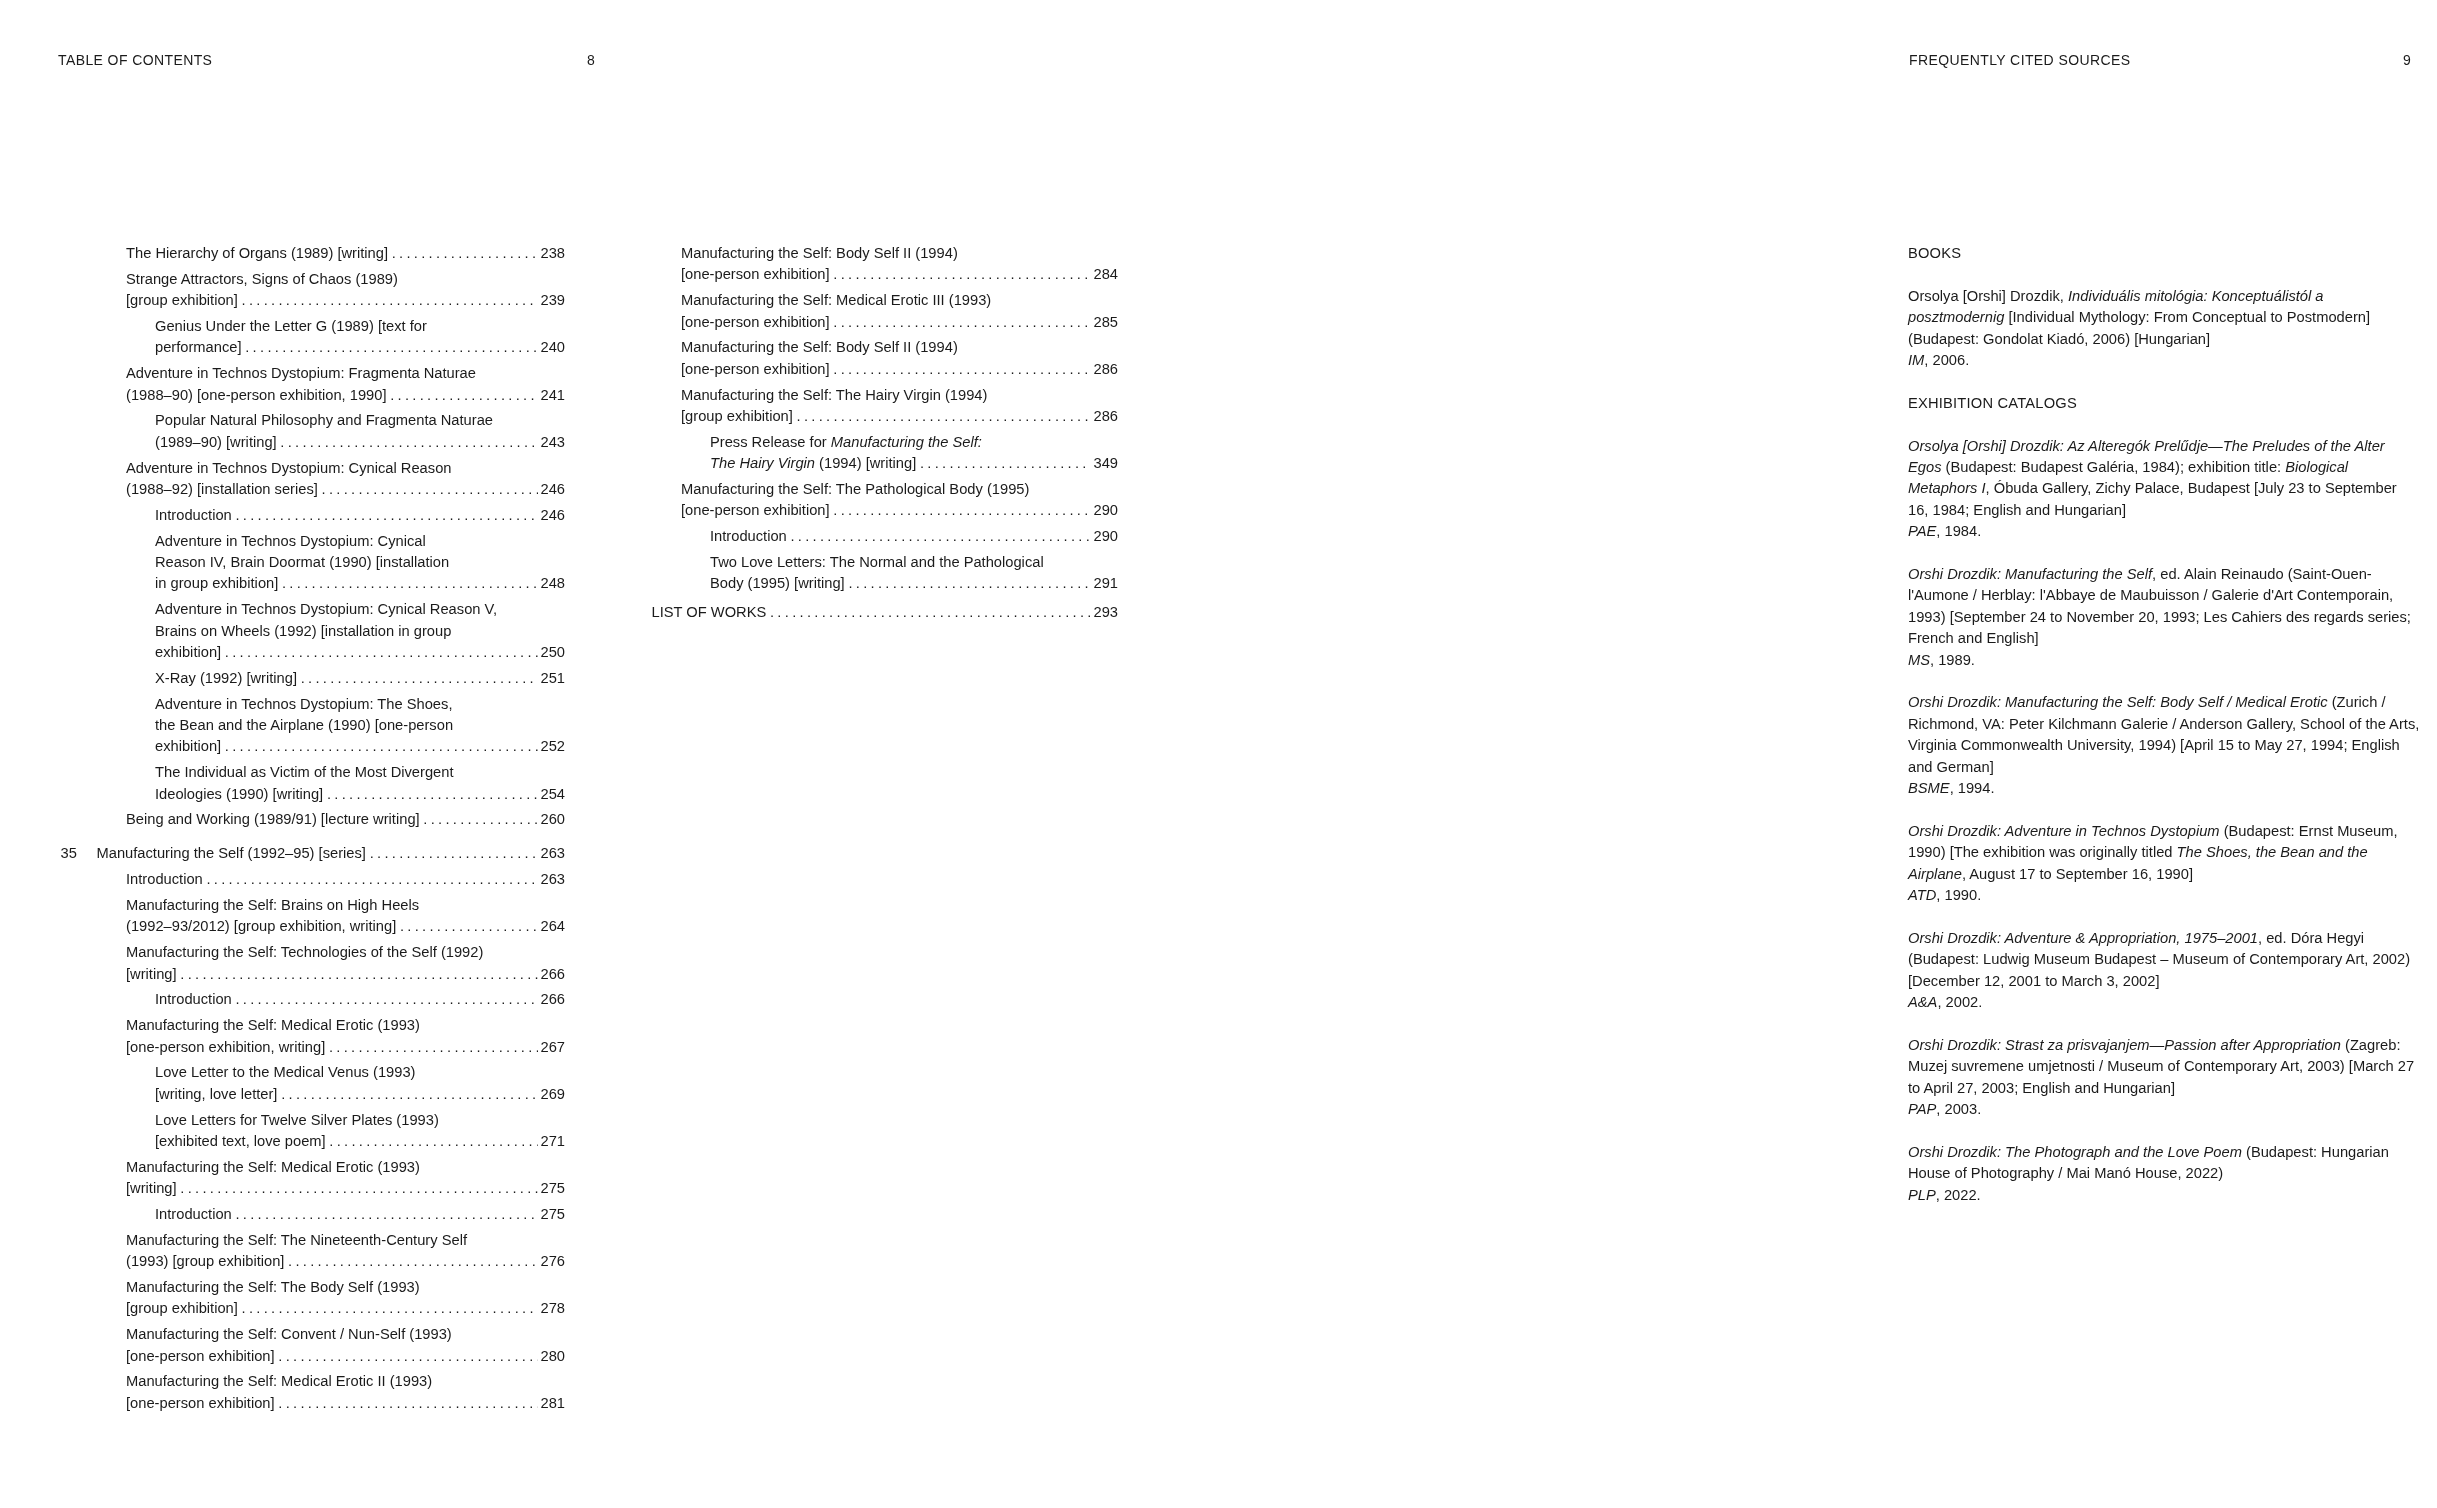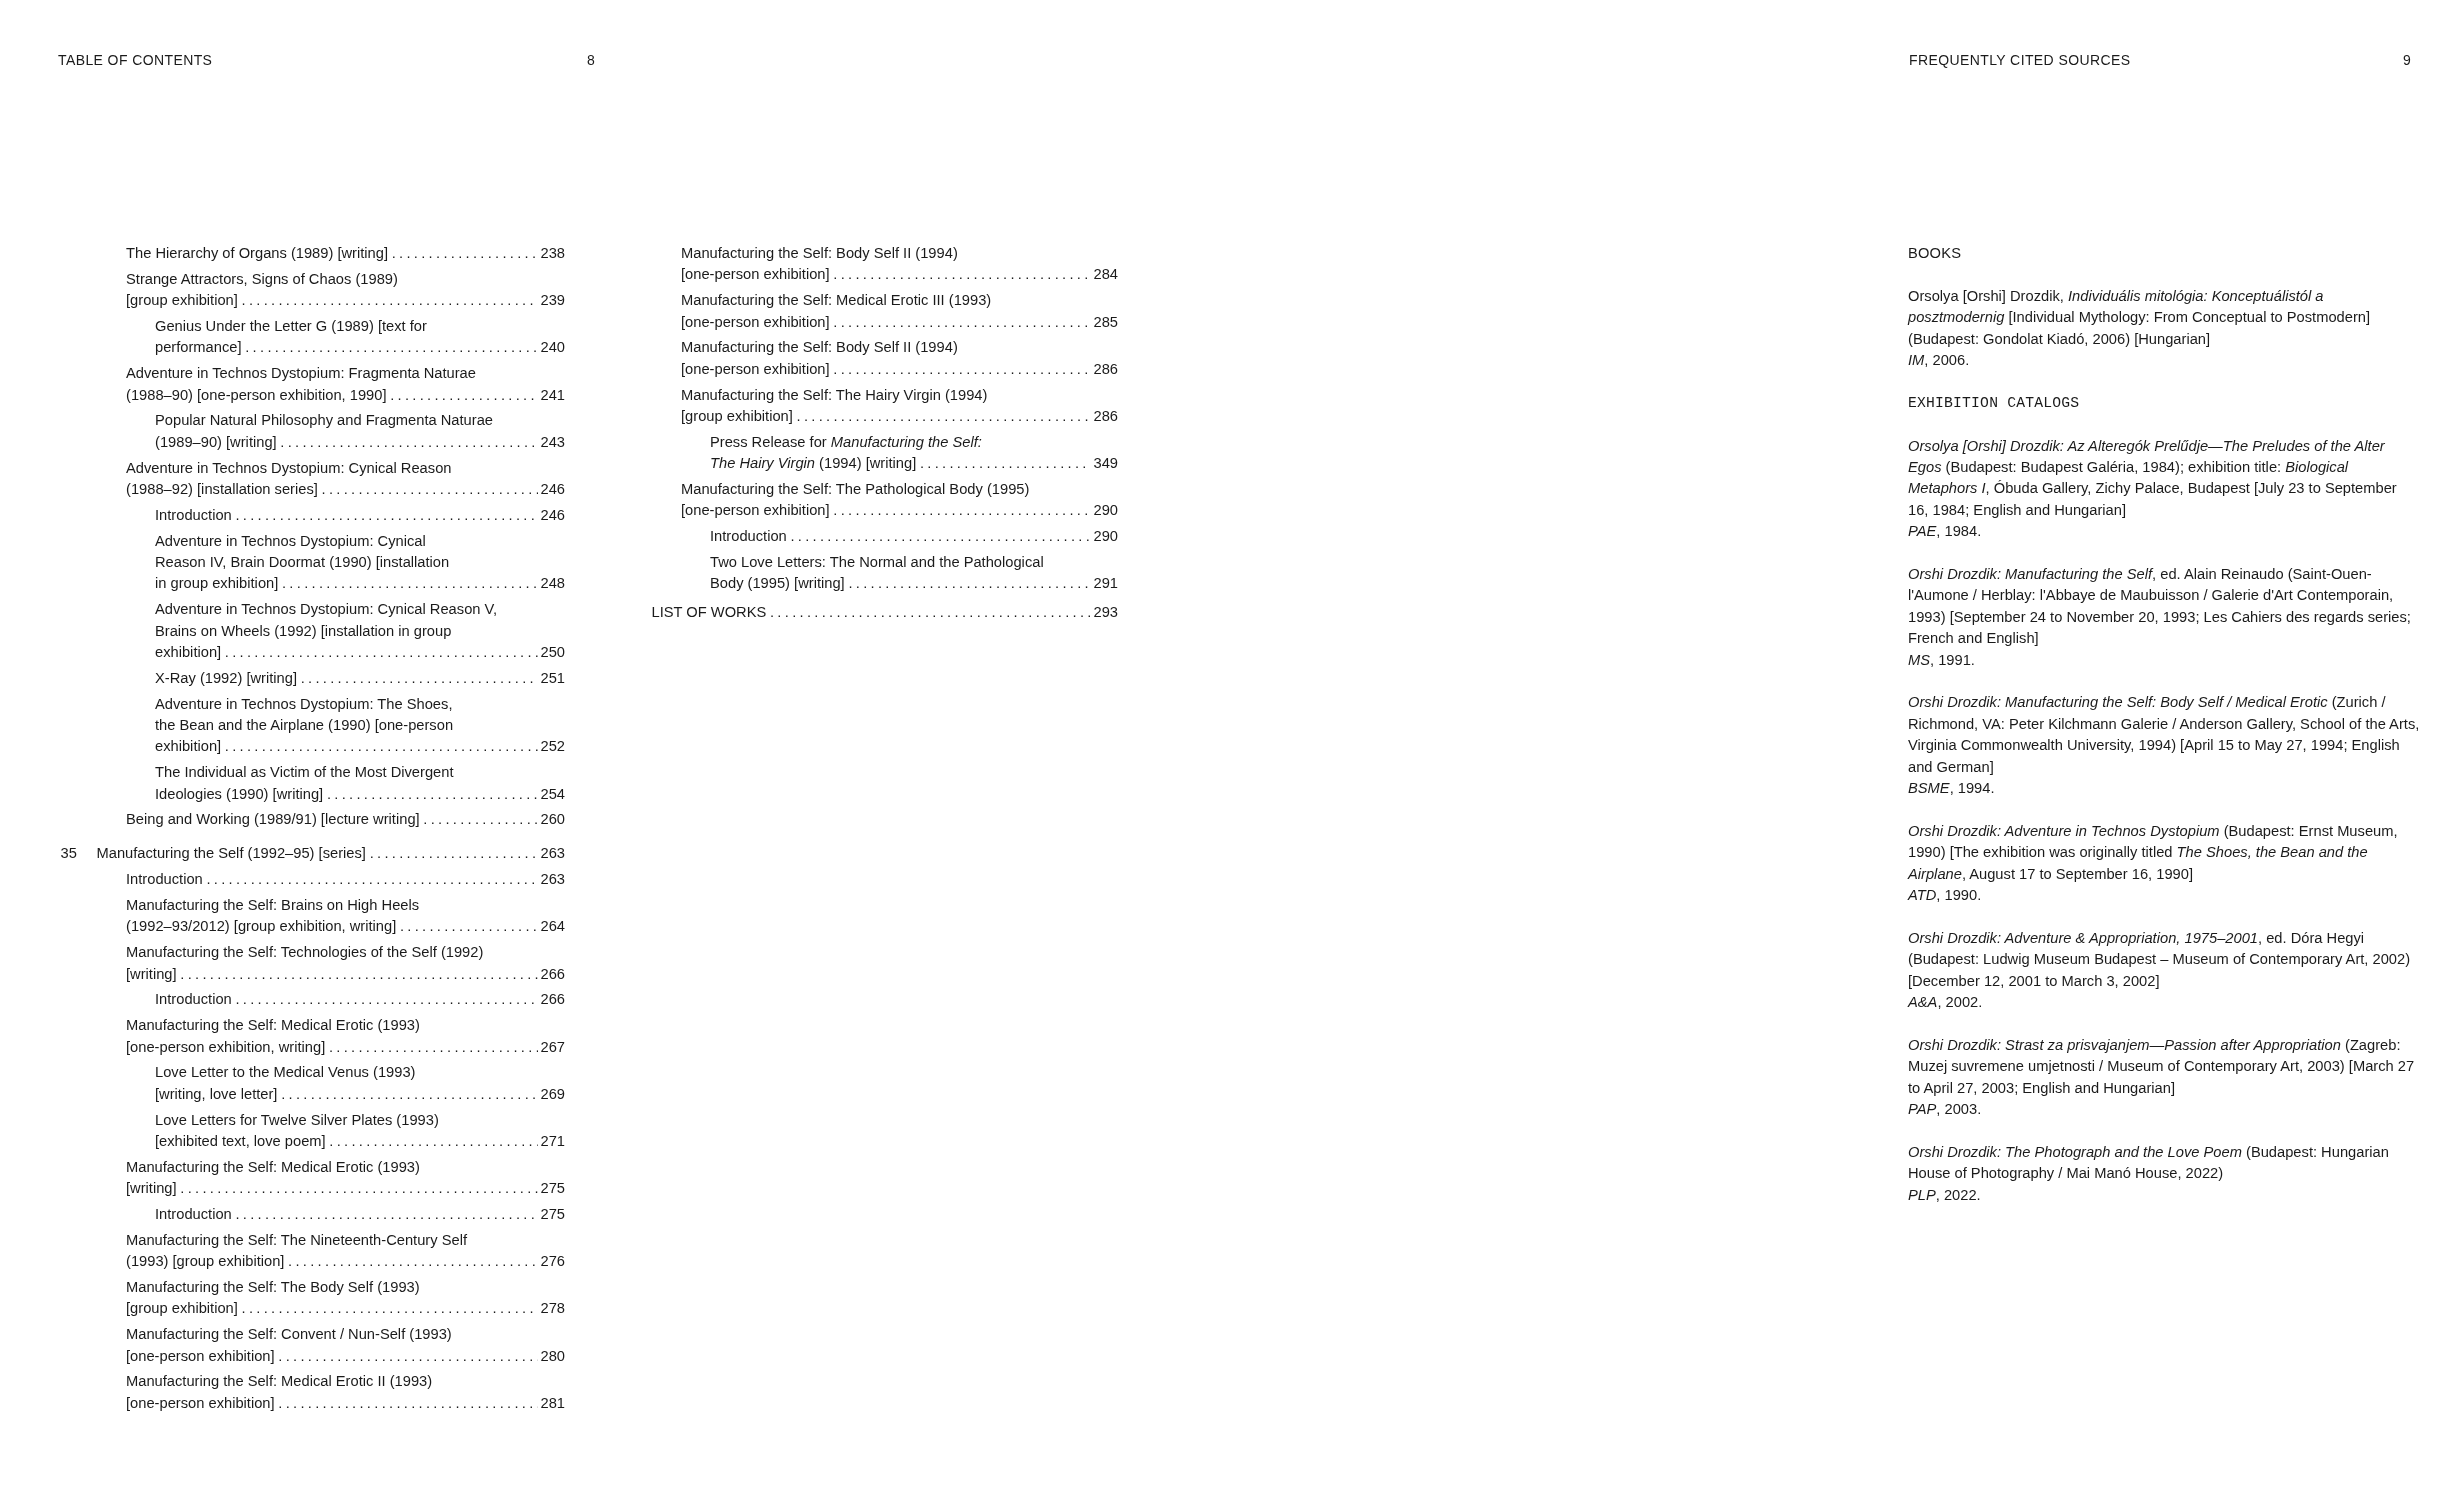--- a/index.html
+++ b/index.html
@@ -52,21 +52,21 @@
     letter-spacing: 3.3px;
   }
   .pg { white-space: nowrap; }
   .num { position: absolute; left: -36px; top: 0; line-height: 21.4px; }
 
   .srchead {
     line-height: 21.4px;
     margin: 0 0 21.4px 0;
     letter-spacing: 0.2px;
   }
-  .srchead.gap-top { margin-top: 14px; font-family: Liberation Mono, monospace; }
+  .srchead.gap-top { margin-top: 14px; }
   .cite { margin-bottom: 21.4px; }
   .cite .body, .cite .abbr { line-height: 21.4px; }
   em { font-style: italic; }
 </style>
 </head>
 <body>
 
 <span class="runhead" style="left:58px">TABLE OF CONTENTS</span>
 <span class="runhead" style="left:587px">8</span>
 <span class="runhead" style="left:1909px">FREQUENTLY CITED SOURCES</span>
@@ -364,21 +364,21 @@
       <div class="body"><span>Orsolya [Orshi] Drozdik, </span><em>Individuális mitológia: Konceptuálistól a posztmodernig</em><span> [Individual Mythology: From Conceptual to Postmodern] (Budapest: Gondolat Kiadó, 2006) [Hungarian]</span></div>
       <div class="abbr"><em>IM</em><span>, 2006.</span></div>
     </div>
     <div class="srchead gap-top">EXHIBITION CATALOGS</div>
     <div class="cite">
       <div class="body"><em>Orsolya [Orshi] Drozdik: Az Alteregók Prelűdje—The Preludes of the Alter Egos</em><span> (Budapest: Budapest Galéria, 1984); exhibition title: </span><em>Biological Metaphors I</em><span>, Óbuda Gallery, Zichy Palace, Budapest [July 23 to September 16, 1984; English and Hungarian]</span></div>
       <div class="abbr"><em>PAE</em><span>, 1984.</span></div>
     </div>
     <div class="cite">
       <div class="body"><em>Orshi Drozdik: Manufacturing the Self</em><span>, ed. Alain Reinaudo (Saint-Ouen-l'Aumone / Herblay: l'Abbaye de Maubuisson / Galerie d'Art Contemporain, 1993) [September 24 to November 20, 1993; Les Cahiers des regards series; French and English]</span></div>
-      <div class="abbr"><em>MS</em><span>, 1991.</span></div>
+      <div class="abbr"><em>MS</em><span>, 1989.</span></div>
     </div>
     <div class="cite">
       <div class="body"><em>Orshi Drozdik: Manufacturing the Self: Body Self / Medical Erotic</em><span> (Zurich / Richmond, VA: Peter Kilchmann Galerie / Anderson Gallery, School of the Arts, Virginia Commonwealth University, 1994) [April 15 to May 27, 1994; English and German]</span></div>
       <div class="abbr"><em>BSME</em><span>, 1994.</span></div>
     </div>
     <div class="cite">
       <div class="body"><em>Orshi Drozdik: Adventure in Technos Dystopium</em><span> (Budapest: Ernst Museum, 1990) [The exhibition was originally titled </span><em>The Shoes, the Bean and the Airplane</em><span>, August 17 to September 16, 1990]</span></div>
       <div class="abbr"><em>ATD</em><span>, 1990.</span></div>
     </div>
     <div class="cite">

